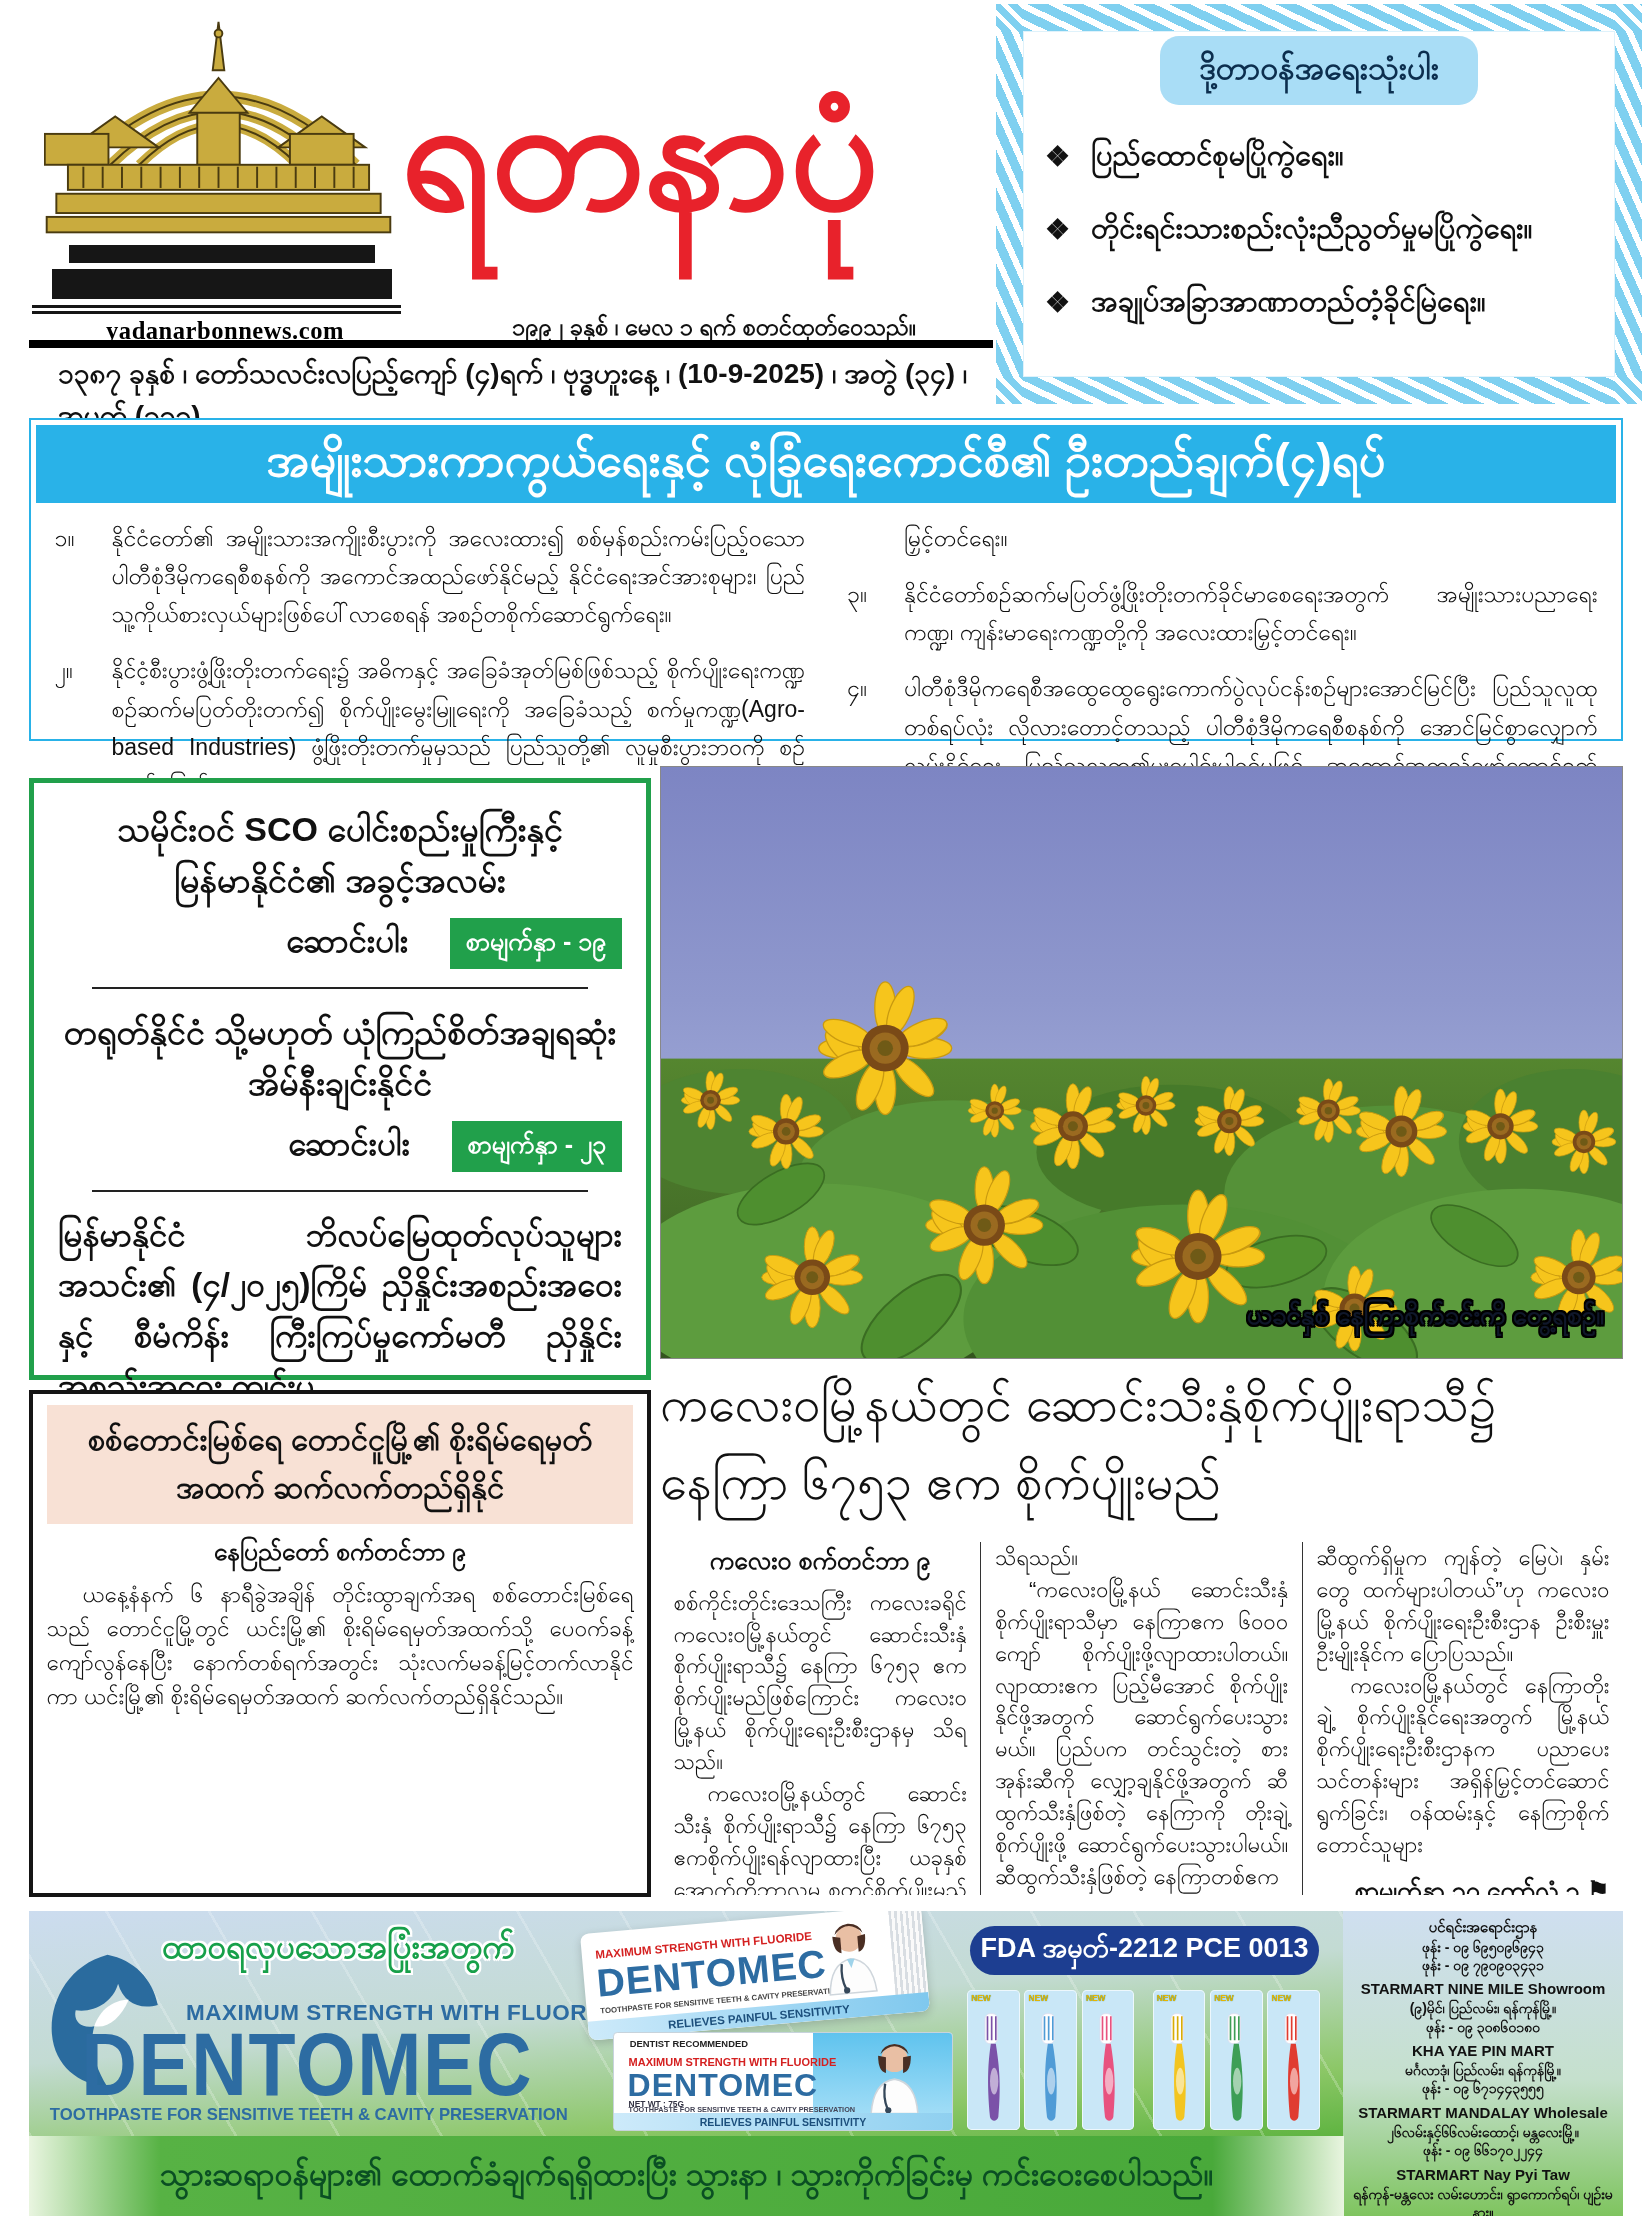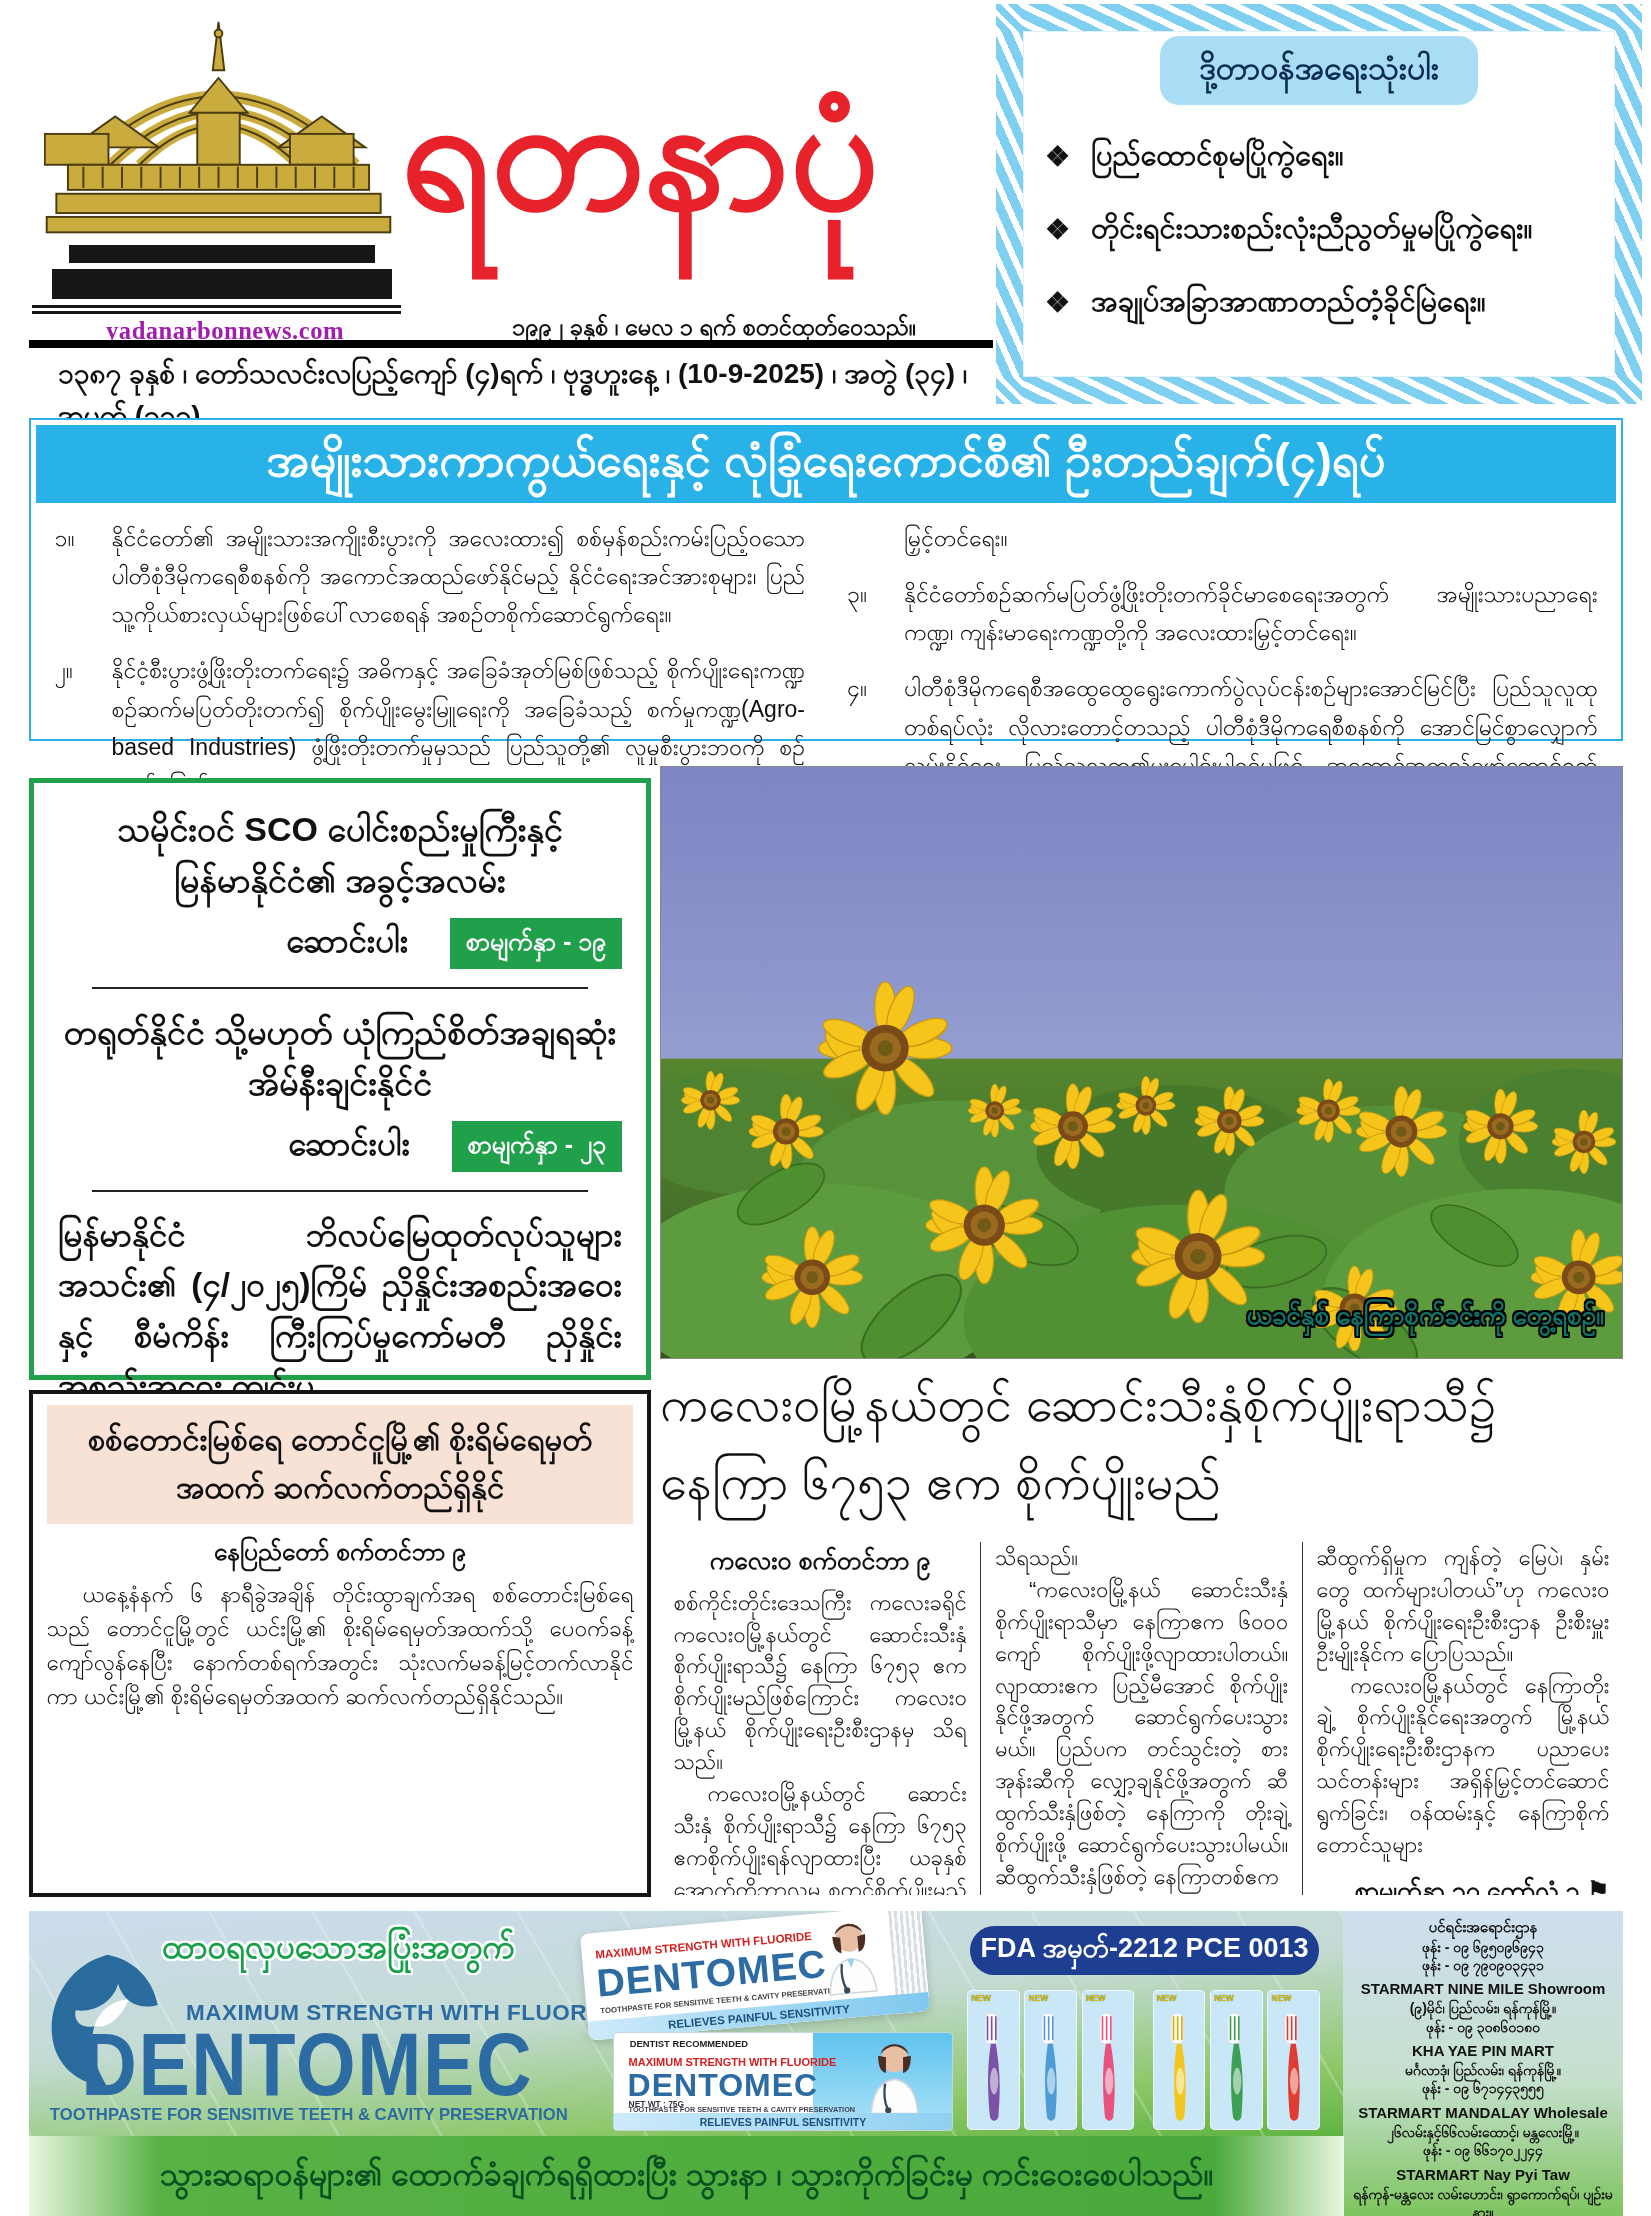--- a/index.html
+++ b/index.html
@@ -7,21 +7,21 @@
   #page { position:relative; width:1652px; height:2216px; background:#fff; margin:0 auto;
           font-family:"Liberation Sans", sans-serif; color:#111; overflow:hidden; }
 
   
   .logo-art { position:absolute; left:44px; top:20px; width:349px; height:222px; }
   .ped-bar1 { position:absolute; left:69px; top:245px; width:306px; height:18px; background:#161616; }
   .ped-bar2 { position:absolute; left:52px; top:269px; width:340px; height:30px; background:#161616; }
   .thin-rule-a { position:absolute; left:32px; top:305px; width:369px; height:2.6px; background:#161616; }
   .thin-rule-b { position:absolute; left:32px; top:311px; width:369px; height:2.6px; background:#161616; }
   .website { position:absolute; left:63px; top:317px; width:324px; text-align:center;
-             font-family:"Liberation Serif", serif; font-weight:bold; font-size:24.6px; letter-spacing:0.5px; color:#a21caf; }
+             font-family:"Liberation Serif", serif; font-weight:bold; font-size:24.6px; letter-spacing:0.5px; color:#000000; }
   .masthead-title { position:absolute; left:355px; top:7.3px; width:570px; height:293px;
              display:flex; align-items:center; justify-content:center;
              color:#e8222b; font-size:157px; font-weight:bold; line-height:1; }
   .established { position:absolute; left:512px; top:312px; width:408px; 
              font-size:23.5px; font-weight:bold; }
 
   
   .duty { position:absolute; left:996px; top:4.2px; width:646px; height:400px; background:#fff;
           border:27px solid transparent;
           border-image: repeating-linear-gradient(45deg,#7fd0f0 0 13.6px,#ffffff 13.6px 23px) 52; }
@@ -67,21 +67,21 @@
            border:4.7px solid #151515; padding:10.5px 13.6px; background:#fff; }
   .flood-head { background:#f8e1d5; padding:11.5px 13.6px; font-size:31px; font-weight:bold;
            text-align:center; line-height:1.55; }
   .flood-date { text-align:center; font-size:24.6px; font-weight:bold; margin:12.5px 0 6.3px; }
   .flood p { font-size:22.5px; line-height:1.5; text-align:justify; }
   .flood p.indent { text-indent:36px; }
 
   
   .photo { position:absolute; left:660px; top:766px; width:963px; height:593px; border:0.5px solid #888; }
   .photo svg { display:block; width:100%; height:100%; }
-  .photo-cap { position:absolute; right:18px; bottom:21px; font-size:26px; font-weight:bold; color:#0f766e;
+  .photo-cap { position:absolute; right:18px; bottom:21px; font-size:26px; font-weight:bold; color:#0f172a;
        text-shadow:-1.6px -1.6px 0 #000,1.6px -1.6px 0 #000,-1.6px 1.6px 0 #000,1.6px 1.6px 0 #000,0 1.6px 0 #000,0 -1.6px 0 #000,1.6px 0 0 #000,-1.6px 0 0 #000; }
 
   
   .story-head { position:absolute; left:660px; top:1365px; width:963px; text-align:left;
                 font-weight:normal; font-size:49px; line-height:1.6; }
   .story { position:absolute; left:660px; top:1542px; width:963px; height:353px; display:flex; overflow:hidden; }
   .scol { flex:1; padding:0 13.6px; font-size:22px; line-height:1.45; text-align:justify; }
   .scol + .scol { border-left:1.6px solid #333; }
   .s-date { text-align:center; font-weight:bold; font-size:25px; margin-bottom:8.4px; }
   .sp { margin:0; }

